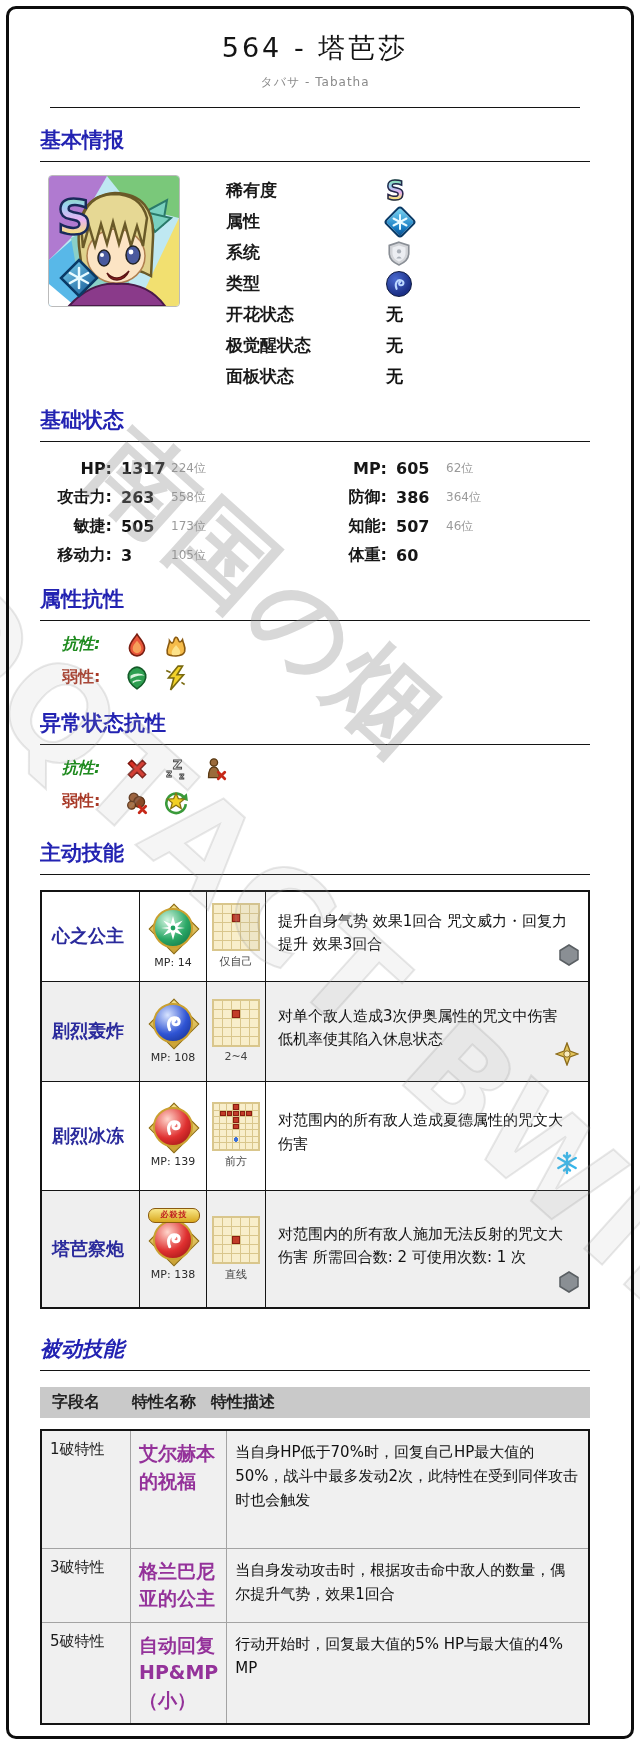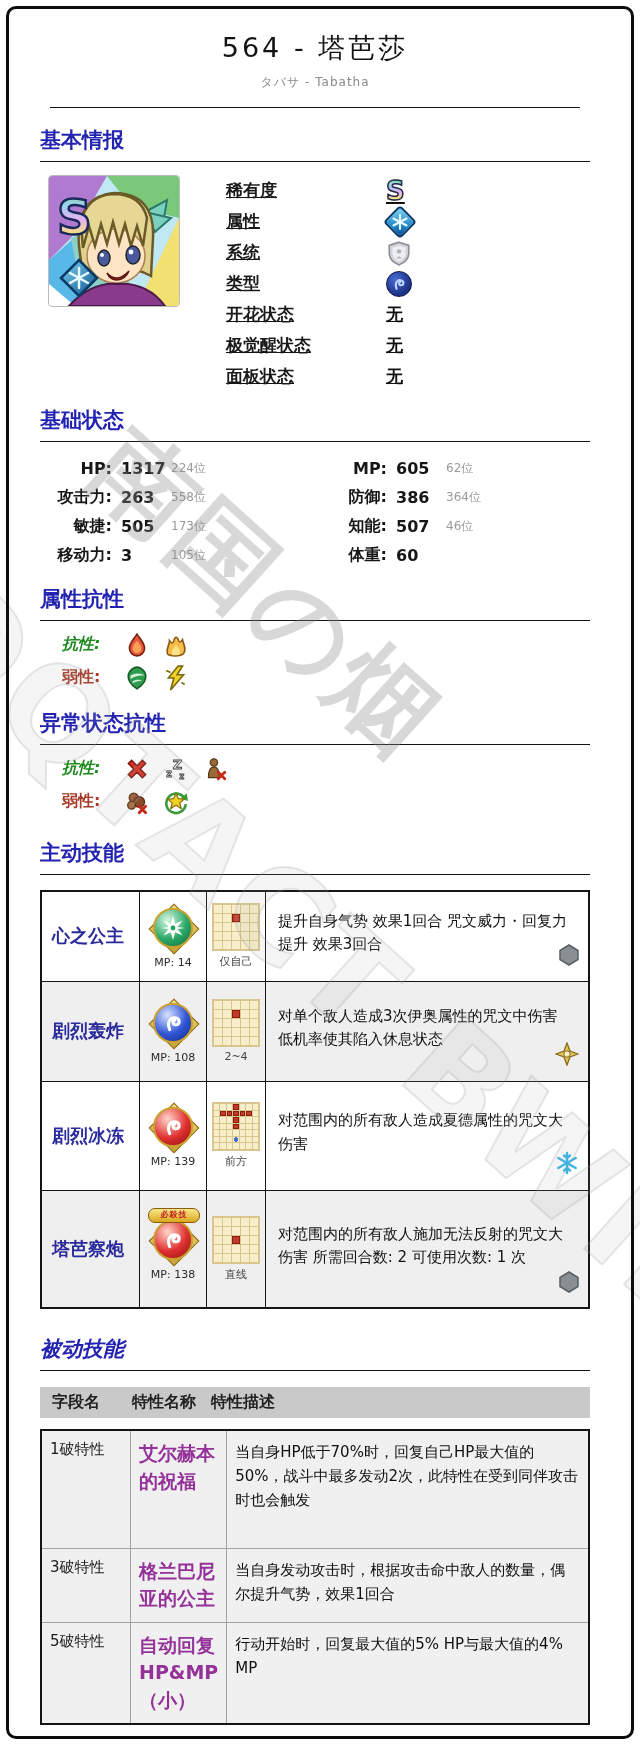--- a/index.html
+++ b/index.html
@@ -12,21 +12,21 @@
        color:rgba(170,170,170,.12);-webkit-text-stroke:2px rgba(150,150,150,.22);
        transform:rotate(42deg);transform-origin:0 0;white-space:nowrap;z-index:6;pointer-events:none;}
   .content{position:relative;z-index:1;padding:0 50px 0 40px;}
   .title{margin-top:30px;text-align:center;font-size:27px;letter-spacing:3px;color:#141414;}
   .subtitle{margin-top:8px;text-align:center;font-size:12px;letter-spacing:1px;color:#8a8a8a;}
   .title-div{border:0;border-top:1.6px solid #141414;margin:16px 10px 0 10px;}
   .sec-h{font-size:21px;font-weight:bold;color:#2323b2;padding-bottom:7px;border-bottom:1.6px solid #141414;}
   
   .basic{display:flex;margin-top:13px;}
   .avatar{width:130px;height:130px;flex:0 0 130px;border:1px solid #bbb;border-radius:4px;overflow:hidden;margin-left:8px;}
-  .binfo{margin-left:46px;flex:1;text-decoration:underline;}
+  .binfo{margin-left:46px;flex:1;}
   .brow{display:flex;align-items:center;height:31px;}
   .brow .blabel{width:160px;font-size:17px;font-weight:bold;color:#1a1a1a;}
   .brow .bval{font-size:17px;font-weight:bold;}
   .icon26{width:26px;height:26px;display:inline-block;vertical-align:middle;}
   .rarity-s{font-size:26px;font-weight:900;line-height:26px;
     background:linear-gradient(180deg,#7ae08a 0%,#9ad0f0 30%,#e8b0f0 55%,#f6e27a 80%,#8ae0c8 100%);
     -webkit-background-clip:text;background-clip:text;color:transparent;-webkit-text-stroke:1.5px #23284a;}
   .diamond{width:24px;height:24px;transform:rotate(45deg);border-radius:4px;margin:1px 0 0 2px;
     background:linear-gradient(135deg,#7fd8f4,#1a7ec4 70%,#0b4e8e);border:2px solid #0a3a66;
     display:flex;align-items:center;justify-content:center;box-sizing:border-box;}

